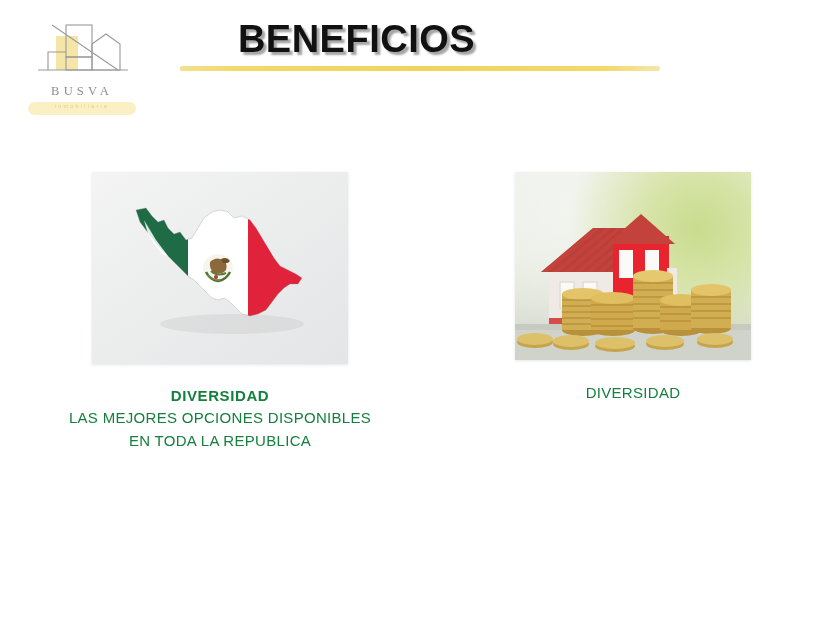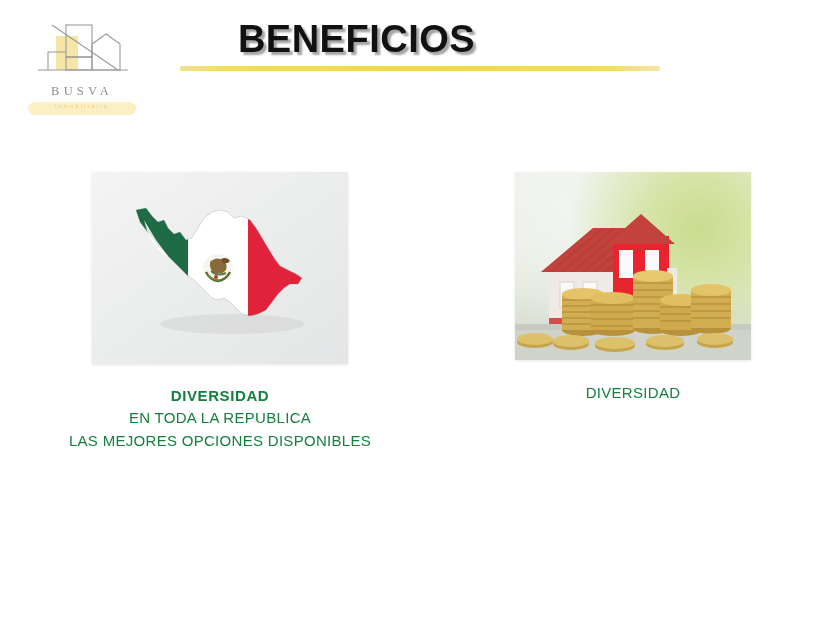--- a/index.html
+++ b/index.html
@@ -216,22 +216,22 @@
         <path d="M-12 4 Q-8 12 0 13 Q8 12 12 4" fill="none" stroke="#4e7030" stroke-width="2.4"></path>
         <path d="M-10 7 Q-4 13 2 12" fill="none" stroke="#6d8f46" stroke-width="1.6"></path>
         <circle cx="-2" cy="9" r="2" fill="#b8352f"></circle>
       </g>
       <path d="M188 96 L200 100 L208 105 L203 111 L194 112 L187 108 Z" fill="#E0233A" opacity="0.0"></path>
       <ellipse cx="140" cy="152" rx="72" ry="10" fill="rgba(140,140,140,0.13)"></ellipse>
     </svg>
   </div>
   <div class="caption">
     <div class="caption-head">DIVERSIDAD</div>
+    <div class="caption-body">LAS MEJORES OPCIONES DISPONIBLES</div>
     <div class="caption-body">EN TODA LA REPUBLICA</div>
-    <div class="caption-body">LAS MEJORES OPCIONES DISPONIBLES</div>
   </div>
 </div>
 
 <div class="col col-right">
   <div class="photo-frame photo-right">
     <div class="house-bg"></div>
     <svg class="house-svg" viewBox="0 0 236 188" aria-hidden="true">
 
       <rect x="34" y="96" width="86" height="56" fill="#F0EAE6"></rect>
       <rect x="34" y="146" width="86" height="8" fill="#D94A4A"></rect>

